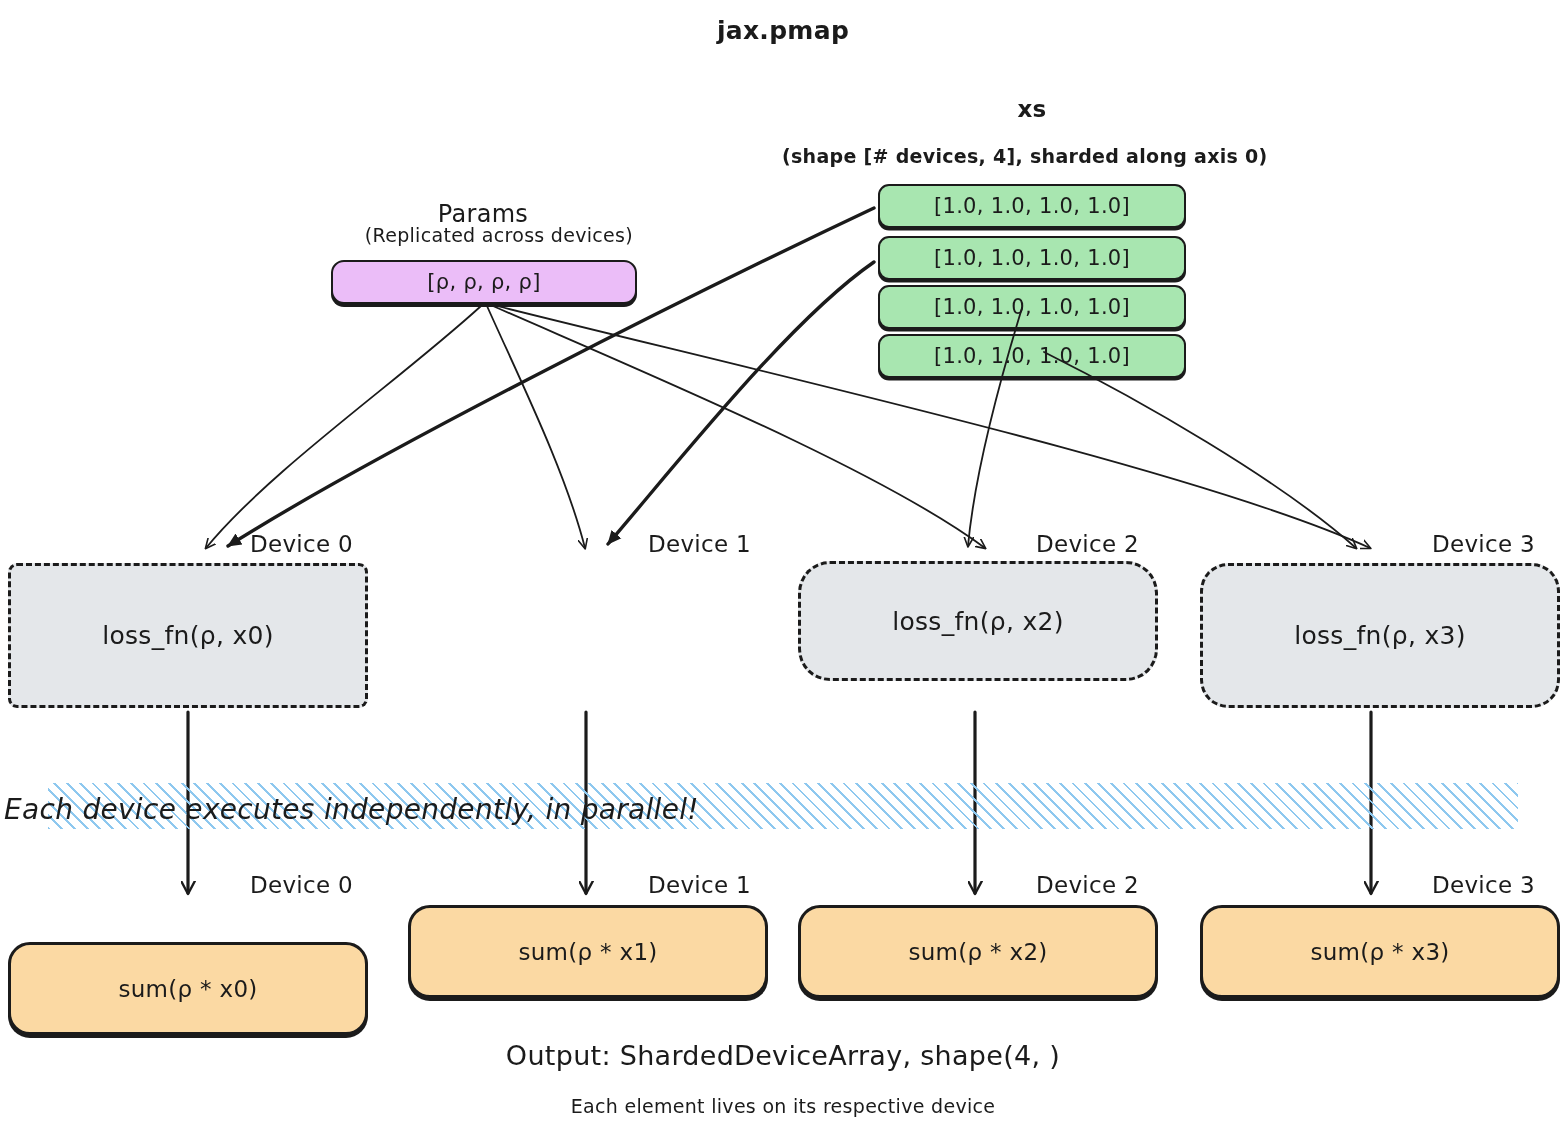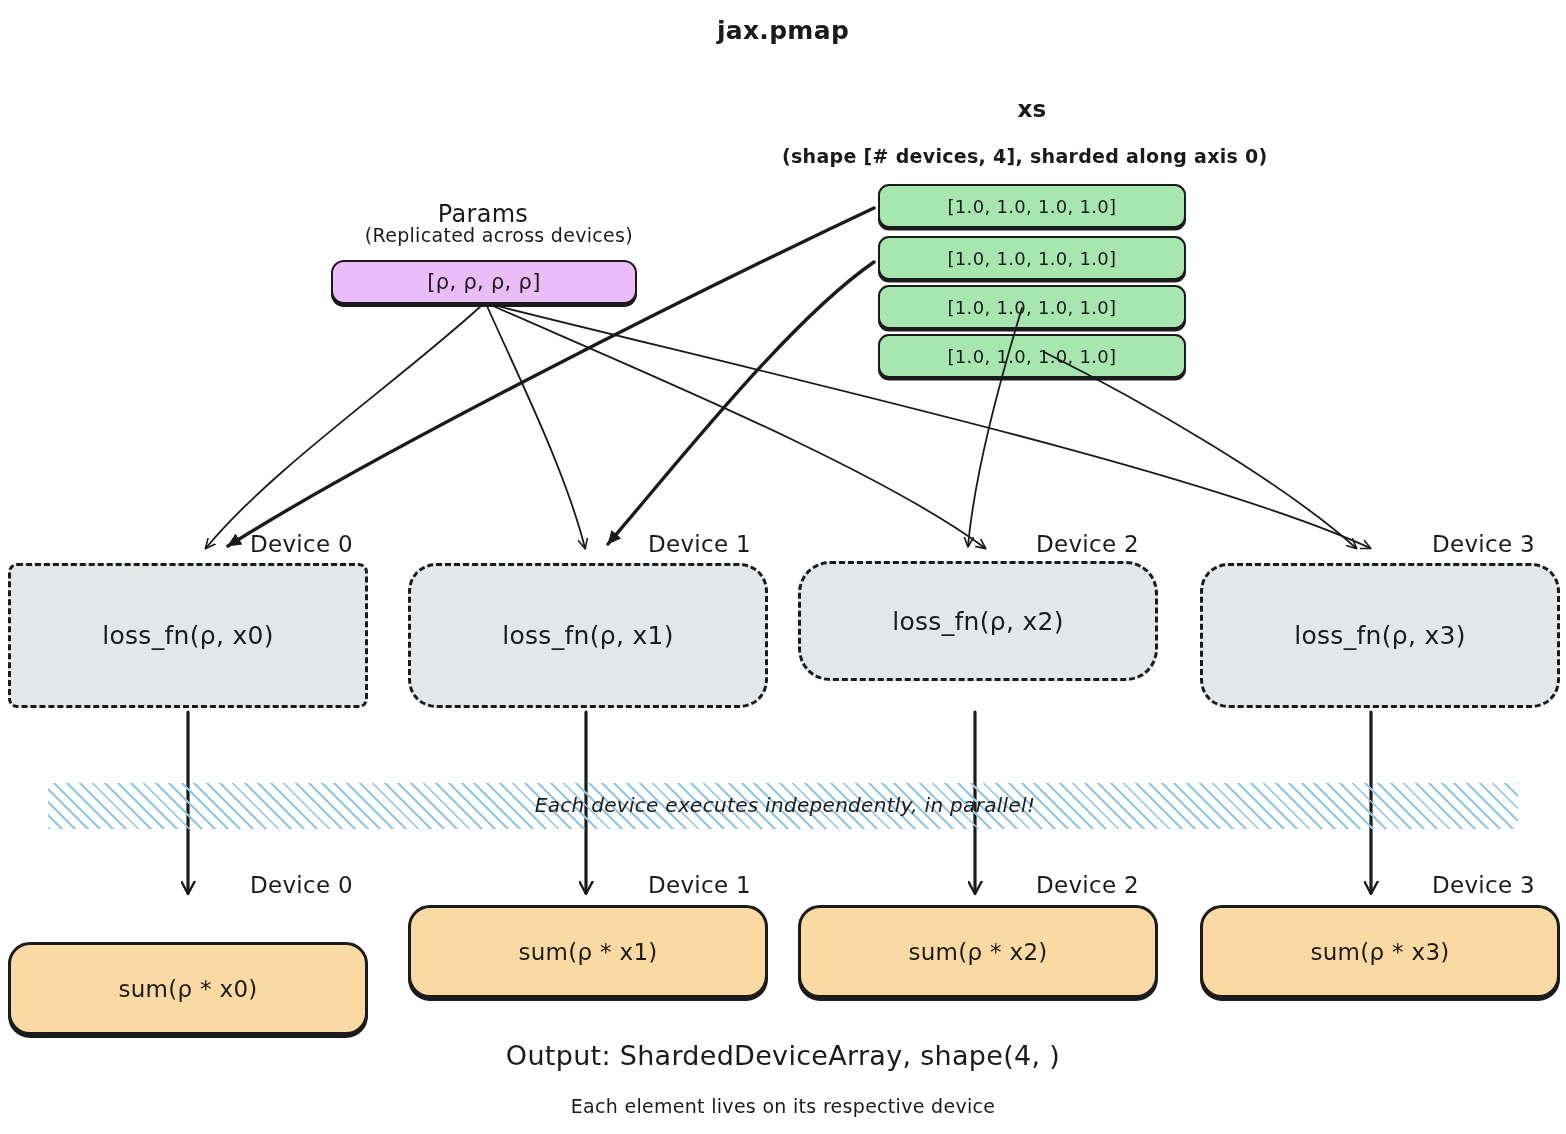--- a/index.html
+++ b/index.html
@@ -75,21 +75,21 @@
     display: flex;
     align-items: center;
     justify-content: center;
     border: 2.5px solid #1b1b1b;
     border-radius: 12px;
     color: #1b1b1b;
     text-align: center;
   }
   .box-green {
     background: #a8e6b0;
-    font-size: 18px;
+    font-size: 21px;
     border-radius: 11px;
     box-shadow: 0 2.5px 0 0 #1b1b1b;
   }
   .box-purple {
     background: #ebbdf8;
     font-size: 21px;
     border-radius: 13px;
     box-shadow: 0 3px 0 0 #1b1b1b;
   }
   .box-device {
@@ -123,22 +123,21 @@
     height: 46px;
     background-image: repeating-linear-gradient(
         45deg,
         #8ec8ef 0px, #8ec8ef 2px,
         rgba(255,255,255,0) 2px, rgba(255,255,255,0) 9px);
   }
   .band-text {
     position: absolute;
     left: 4px; right: 0;
     top: 793px;
-    text-align: center;
-    font-size: 20px;
+    font-size: 28px;
     color: #1b1b1b;
     font-style: italic;
   }
 
   
   .footer-main {
     position: absolute;
     left: 0; right: 0;
     top: 1040px;
     text-align: center;
@@ -216,21 +215,20 @@
       <path d="M586,712 L586,893" marker-end="url(#ah-down)"></path>
       <path d="M975,712 L975,893" marker-end="url(#ah-down)"></path>
       <path d="M1371,712 L1371,893" marker-end="url(#ah-down)"></path>
     </g>
   </svg>
 
   <div class="hand device-cap" style="left:250px; top:531px;">Device 0</div>
   <div class="hand box box-device" style="left:8px; top:563px; width:360px; height:145px;border-radius:9px;">loss_fn(ρ, x0)</div>
 
   <div class="hand device-cap" style="left:648px; top:531px;">Device 1</div>
-  <div class="hand box box-device" style="left:408px; top:563px; width:360px; height:145px;">loss_fn(ρ, x1)</div>
 
   <div class="hand device-cap" style="left:1036px; top:531px;">Device 2</div>
   <div class="hand box box-device" style="left:798px; top:561px; width:360px; height:120px;border-radius:32px;">loss_fn(ρ, x2)</div>
 
   <div class="hand device-cap" style="left:1432px; top:531px;">Device 3</div>
   <div class="hand box box-device" style="left:1200px; top:563px; width:360px; height:145px;">loss_fn(ρ, x3)</div>
 
   <div class="band"></div>
   <div class="hand band-text">Each device executes independently, in parallel!</div>
 

